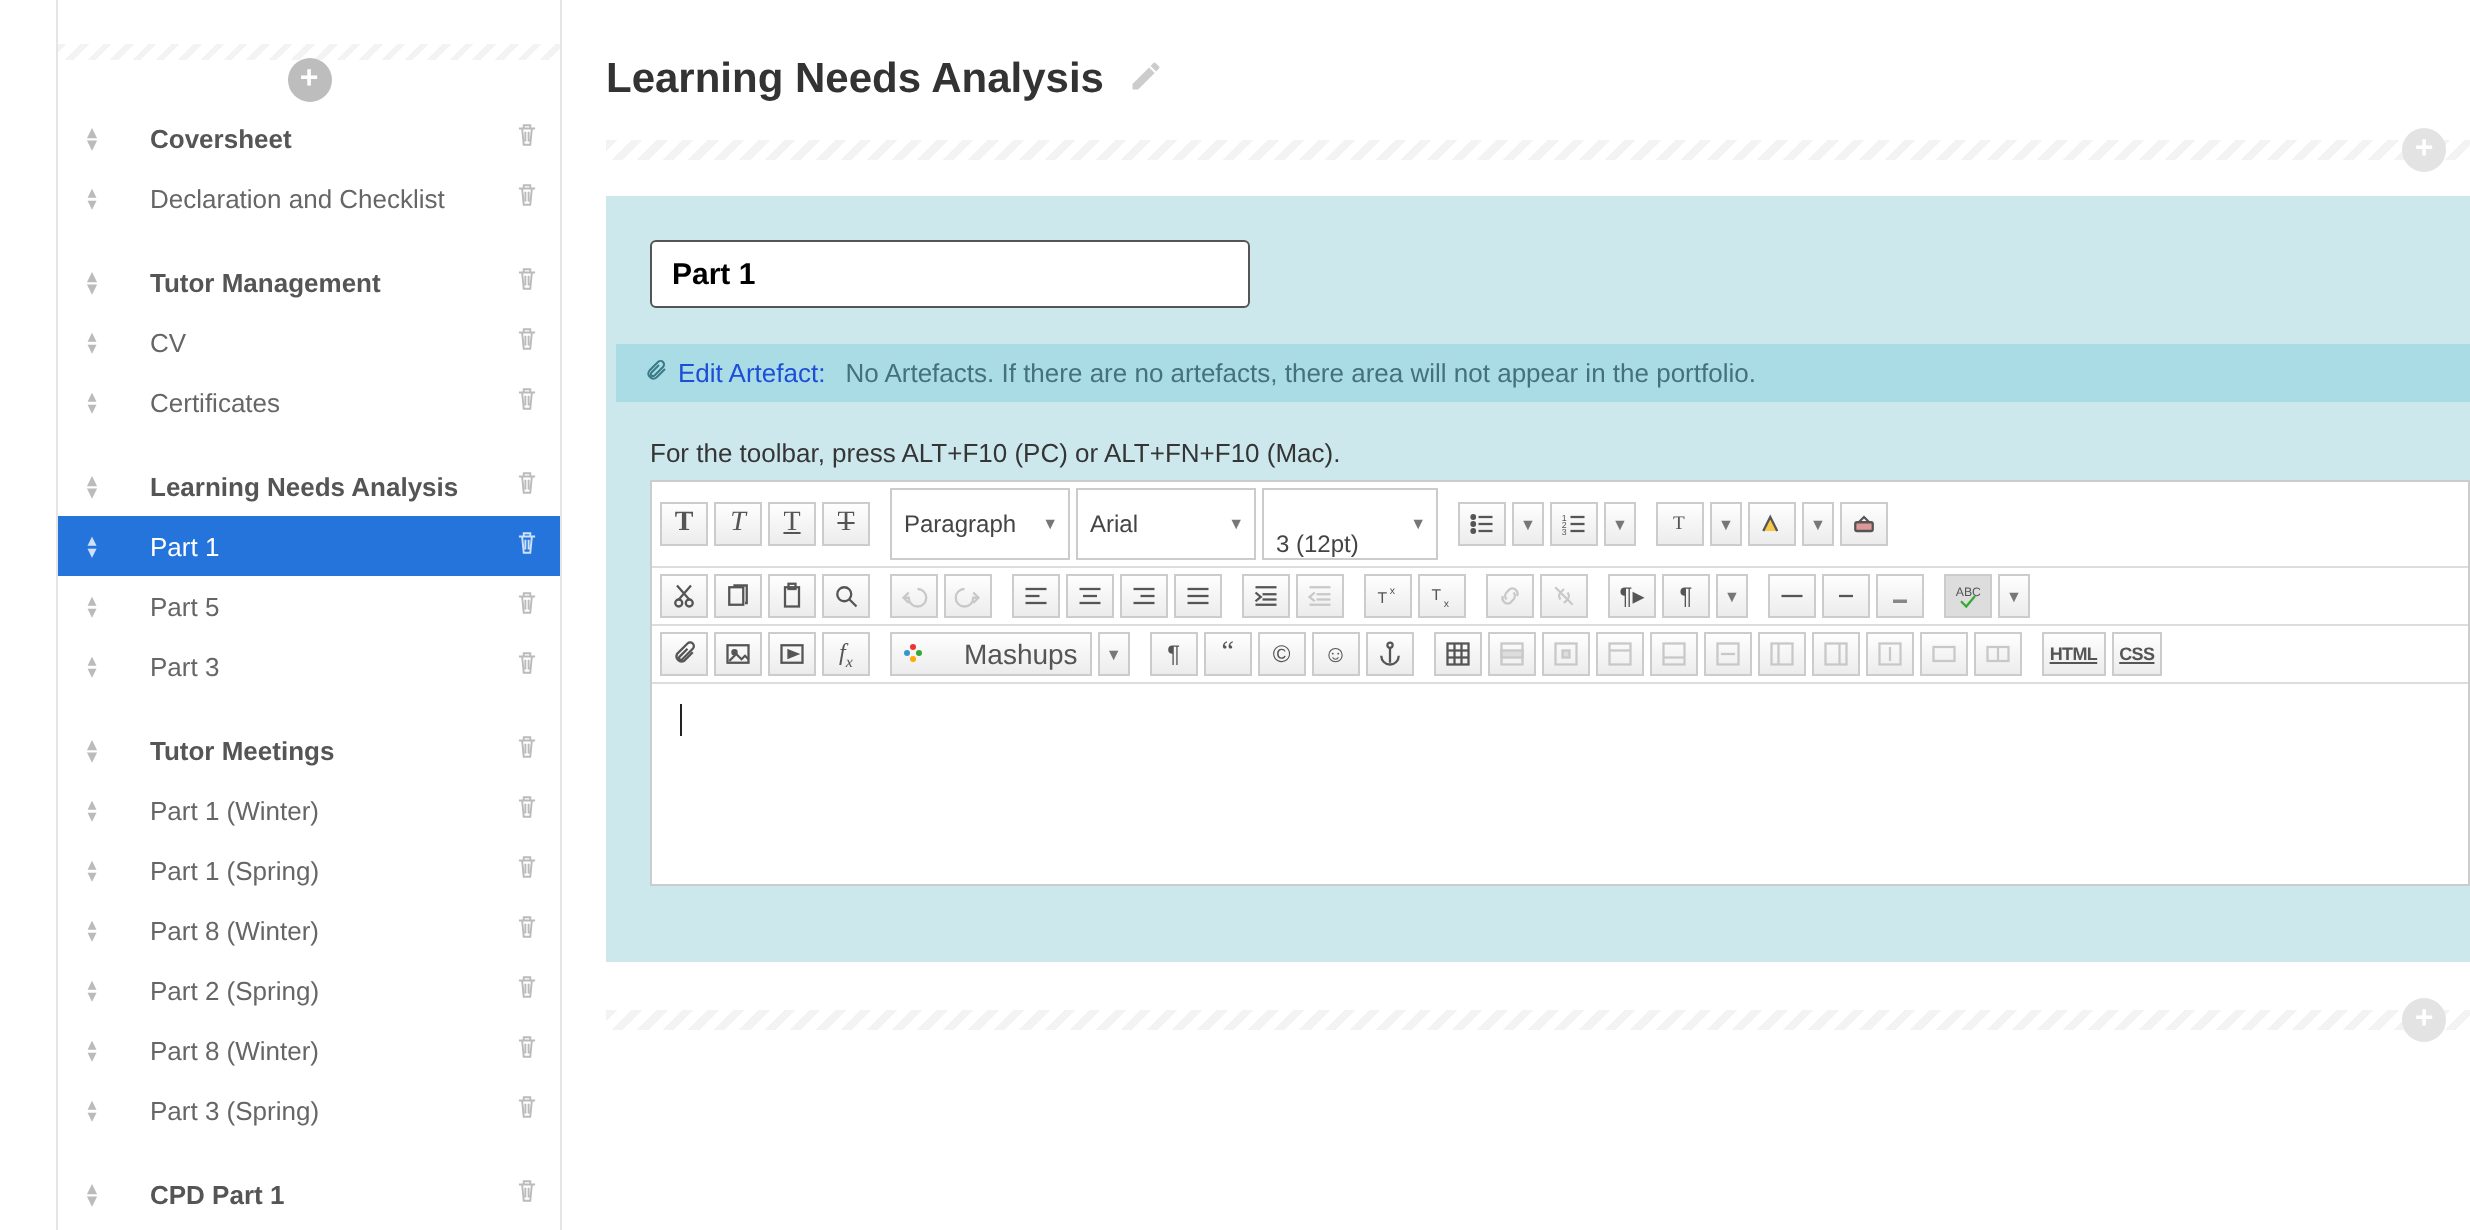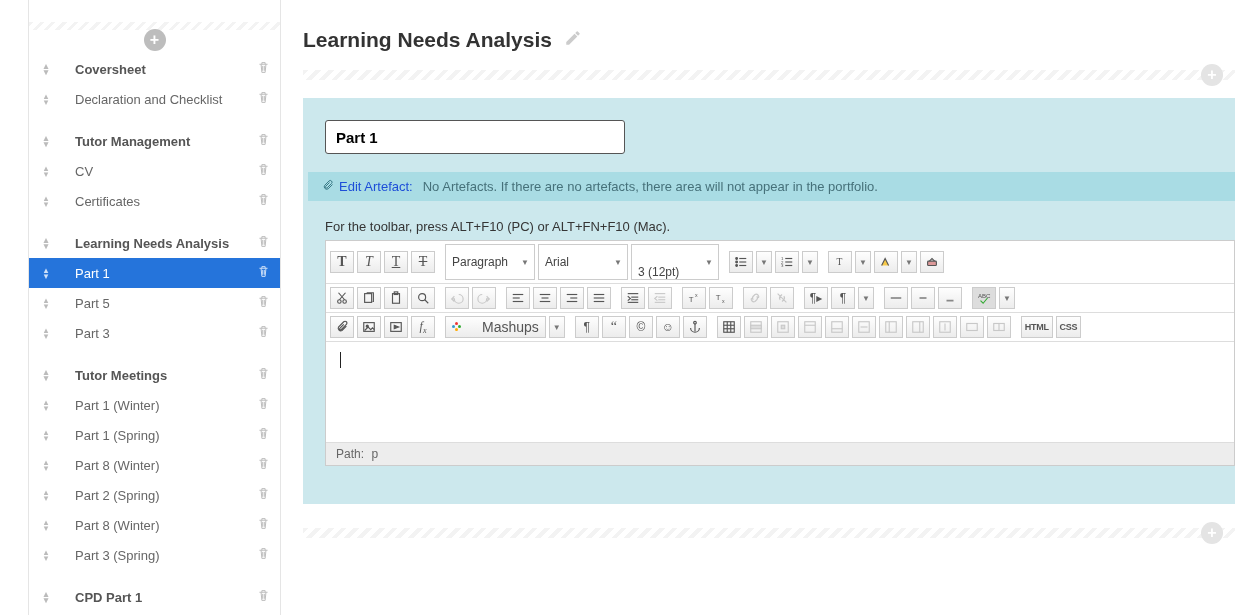--- a/index.html
+++ b/index.html
@@ -188,21 +188,21 @@
   .bottom-zigzag {
     margin-top: 24px;
     position: relative;
   }
 
   
   .icon-b { font-family: "Times New Roman", serif; font-weight: bold; font-size: 14px; }
   .icon-i { font-family: "Times New Roman", serif; font-style: italic; font-size: 14px; }
   .icon-u { text-decoration: underline; font-family: "Times New Roman", serif; font-size: 14px; }
   .icon-s { text-decoration: line-through; font-family: "Times New Roman", serif; font-size: 14px; }
-  .badge-txt { font-size: 9px; letter-spacing: -.3px; font-weight: 600; }
+  .badge-txt { font-size: 9px; letter-spacing: -.3px; font-weight: 600; text-decoration: underline; }
   .mashup-dots {
     display:inline-block;width:10px;height:10px;position:relative;
   }
   .mashup-dots span{position:absolute;width:3px;height:3px;border-radius:50%}
   .mashup-dots .a{background:#e33;top:0;left:3px}
   .mashup-dots .b{background:#39c;top:3px;left:0}
   .mashup-dots .c{background:#3a3;top:3px;left:6px}
   .mashup-dots .d{background:#fa0;top:6px;left:3px}
   svg.tb-svg{width:14px;height:14px;stroke:#555;stroke-width:1.3;fill:none}
   svg.tb-svg.dis{stroke:#c8c8c8}
@@ -703,24 +703,20 @@
               <span class="badge-txt">HTML</span>
             </button>
           <button class="tb-btn">
               <span class="badge-txt">CSS</span>
             </button>
         </div>
 
         <div class="editor-area">
           <div class="cursor-caret"></div>
         </div>
-        <div class="path-bar">
-          <span>Path:</span>
-          <span style="margin-left:4px">p</span>
-        </div>
       </div>
     </div>
 
     <div class="zigzag-line bottom-zigzag">
       <div class="plus-circle right">+</div>
     </div>
   </main>
 </div>
 
 </body></html>

